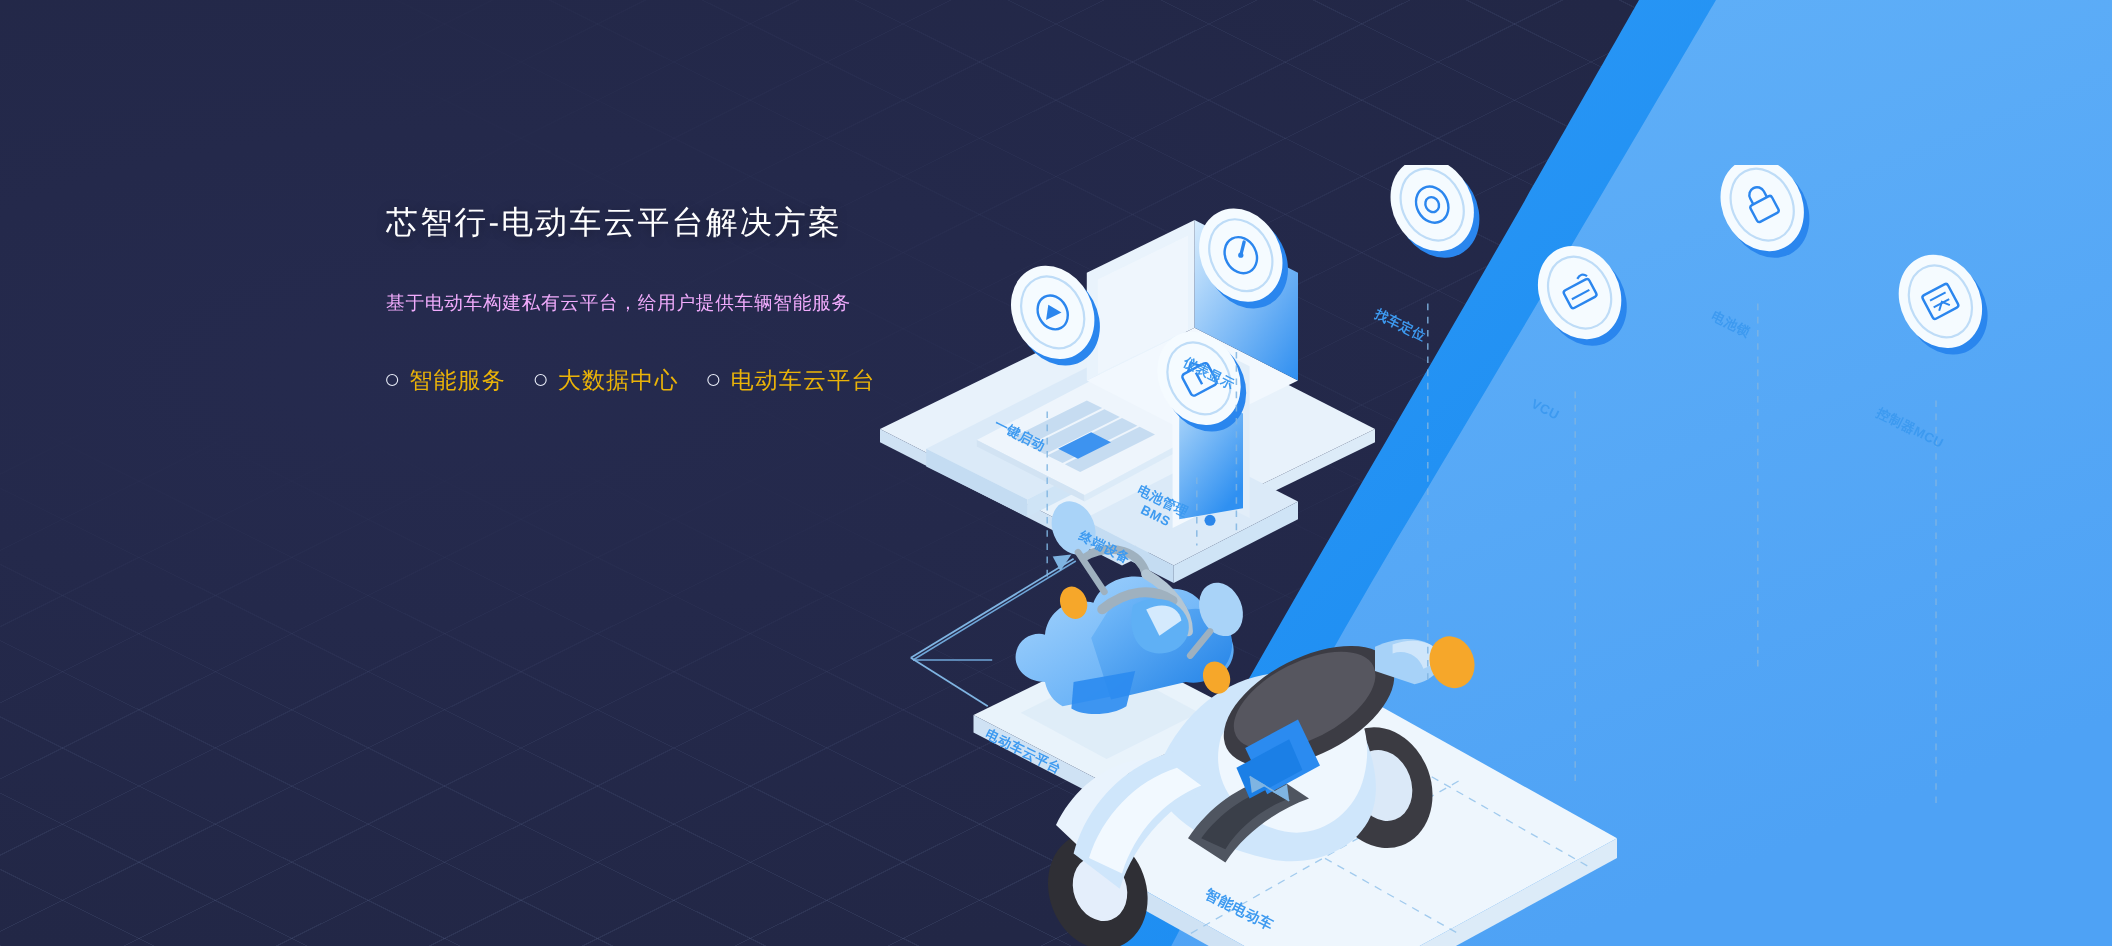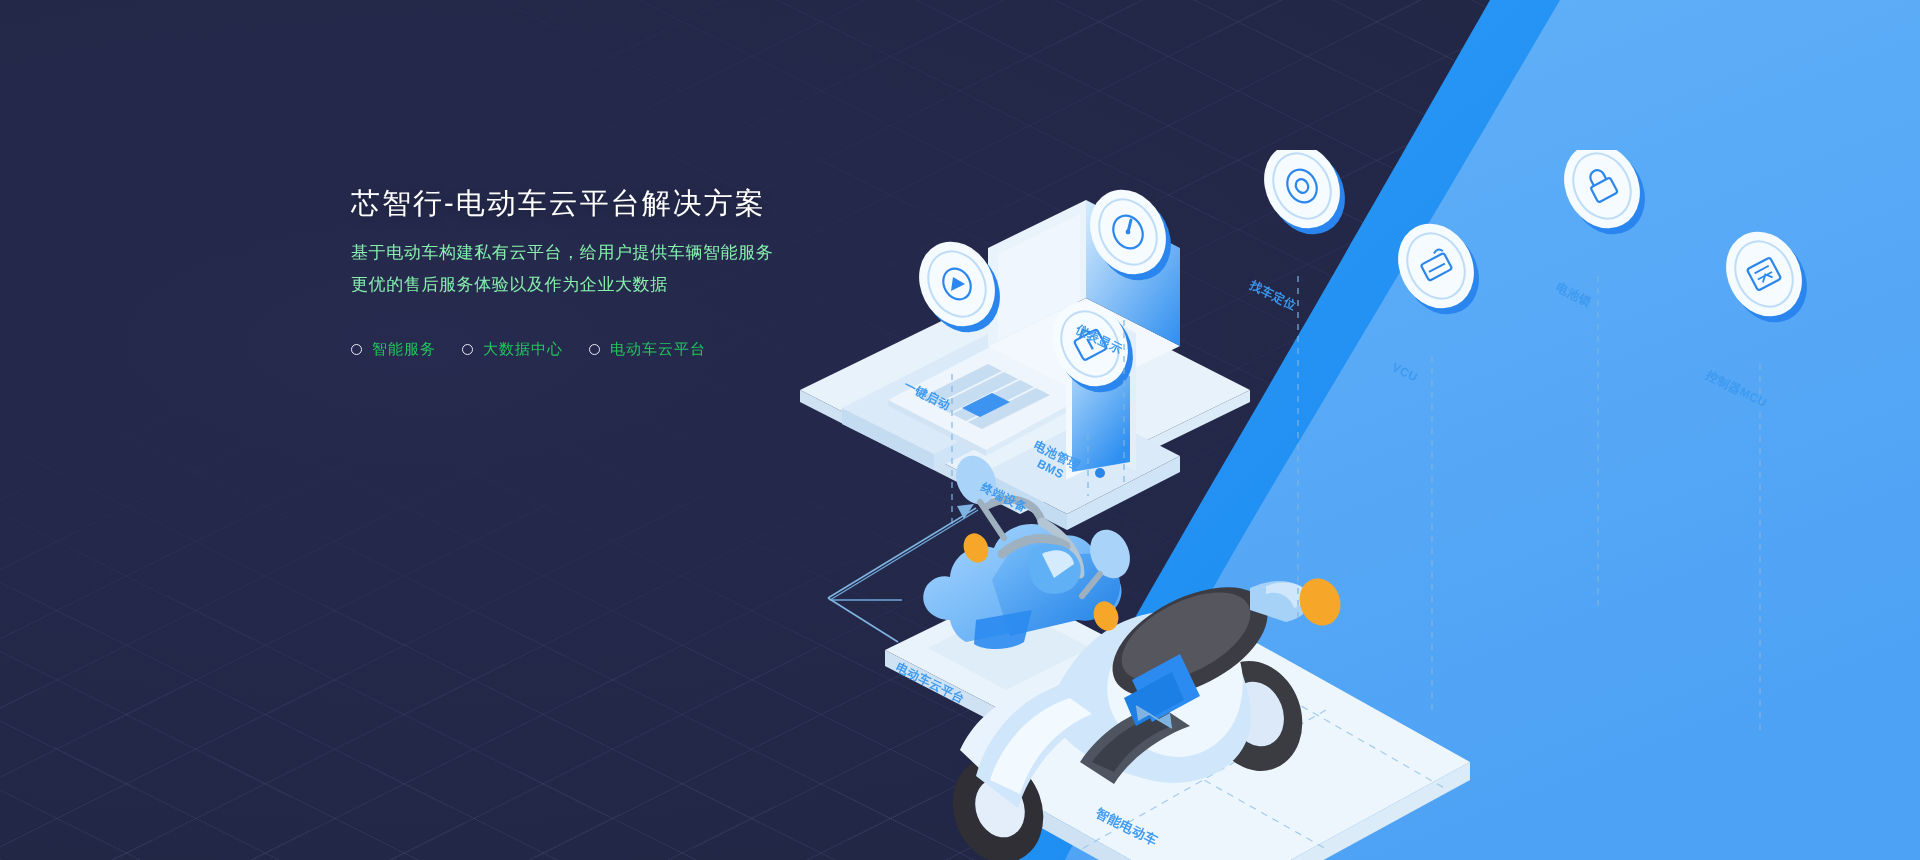--- a/index.html
+++ b/index.html
@@ -35,30 +35,30 @@
   .wave{ position:absolute; top:0; right:0; width:1120px; height:860px; }
 
   
   .copy{ position:absolute; left:351px; top:186px; width:740px; }
   .title{
     font-size:29px; font-weight:400; color:#ffffff; letter-spacing:2px;
     line-height:1.22; white-space:nowrap;
     text-shadow:0 2px 10px rgba(0,0,0,.35);
   }
   .subtitle{
-    margin-top:16px; font-size:17px; line-height:1.85; color:#86efac;
+    margin-top:39px; font-size:17px; line-height:1.85; color:#f0abfc;
     letter-spacing:.6px; font-weight:400;
   }
   .features{ margin-top:40px; display:flex; align-items:center; gap:26px; }
   .feature{ display:flex; align-items:center; gap:10px; }
   .dot{
     width:11px; height:11px; border-radius:50%;
     border:1.6px solid #e9edf8; display:inline-block; flex:none;
   }
-  .feature-label{ font-size:15px; color:#22c55e; letter-spacing:1px; }
+  .feature-label{ font-size:21px; color:#eab308; letter-spacing:1px; }
 
   
   .illus{ position:absolute; left:780px; top:150px; width:1140px; height:710px; }
 
   .iso-label{
     position:absolute; color:#3d9af0; font-size:12px; font-weight:700;
     letter-spacing:.5px; white-space:nowrap; line-height:1.25;
     text-align:center;
   }
   .iso-label.tilt{ transform:rotate(26.5deg); transform-origin:left top; }
@@ -85,21 +85,20 @@
       </linearGradient>
     </defs>
     <path d="M1120,0 L690,0 C690,0 560,230 420,470 C300,676 200,860 200,860 L1120,860 Z" fill="url(#gDark)"></path>
     <path d="M1120,0 L760,0 C760,0 620,240 470,490 C360,676 265,860 265,860 L1120,860 Z" fill="url(#gLight)"></path>
   </svg>
 
   <div class="copy">
     <div class="title">芯智行-电动车云平台解决方案</div>
     <div class="subtitle">
       <div>基于电动车构建私有云平台，给用户提供车辆智能服务</div>
-      <div>更优的售后服务体验以及作为企业大数据</div>
     </div>
     <div class="features">
       <div class="feature">
         <span class="dot"></span>
         <span class="feature-label">智能服务</span>
       </div>
       <div class="feature">
         <span class="dot"></span>
         <span class="feature-label">大数据中心</span>
       </div>

